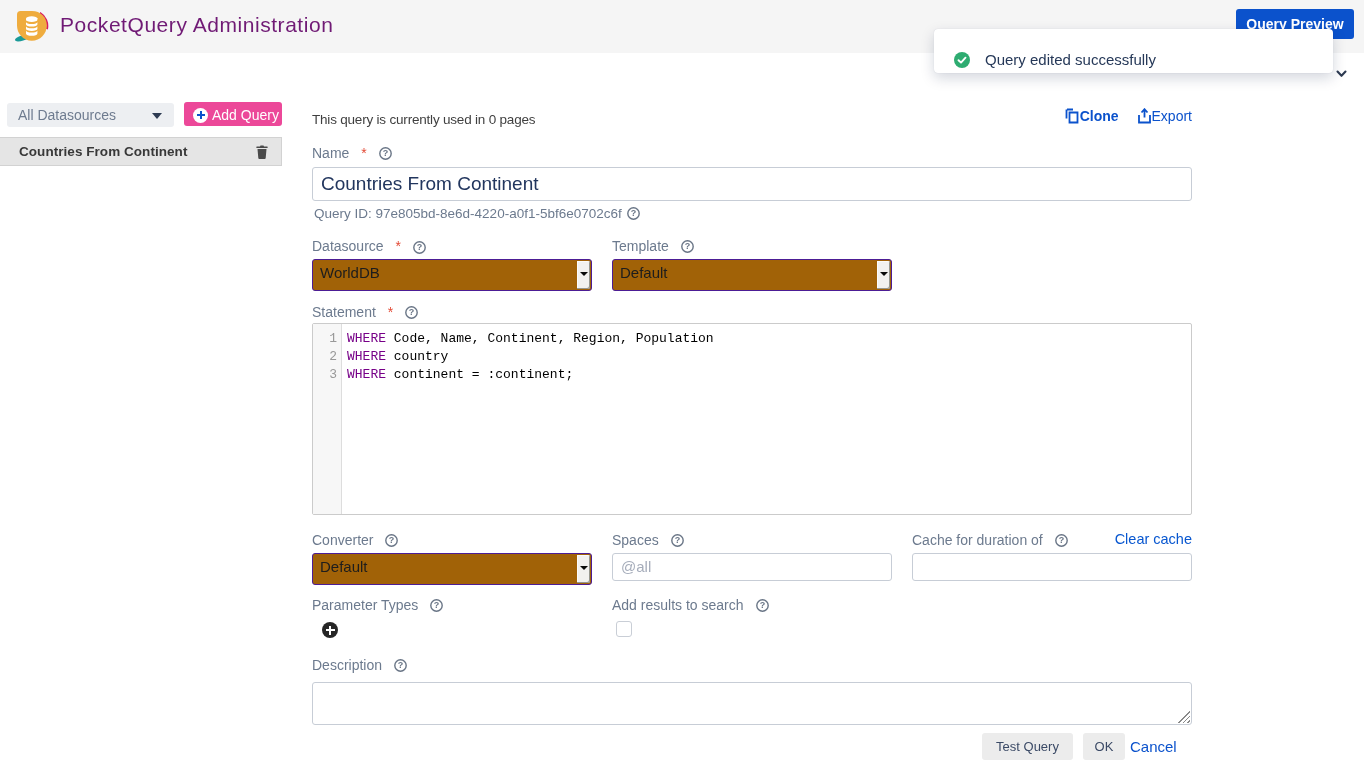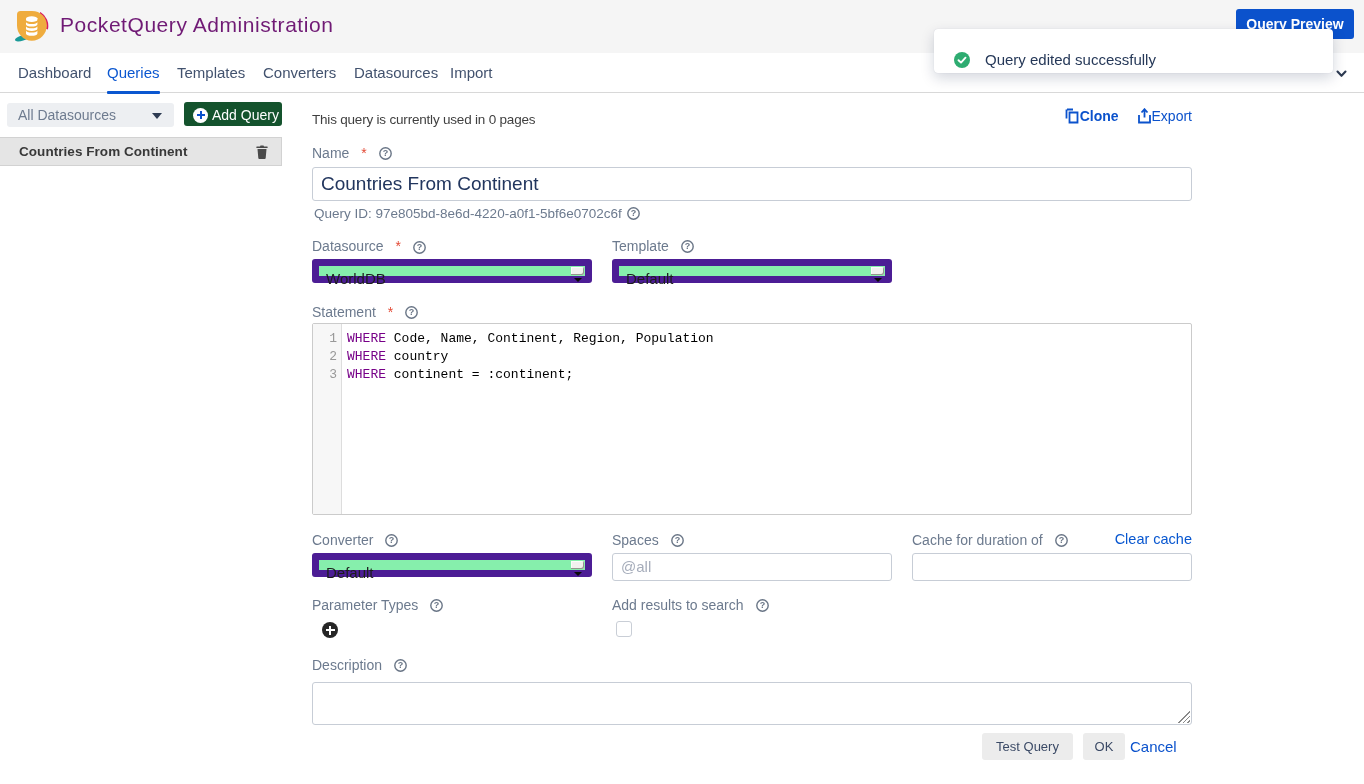--- a/index.html
+++ b/index.html
@@ -24,21 +24,21 @@
   #toast { left:934px; top:29px; width:399px; height:44px; background:#fff; border-radius:4px;
            box-shadow:0 5px 14px rgba(9,30,66,0.18), 0 0 1px rgba(9,30,66,0.18); }
   #toast .check { position:absolute; left:20px; top:23px; }
   #toast .msg { position:absolute; left:51px; top:22px; font-size:15px; color:#253858; }
 
   
   #dspill { left:7px; top:103px; width:167px; height:24px; background:#edeff2; border-radius:3px;
             font-size:14px; color:#6e7b8f; line-height:24px; padding-left:11px; }
   #dspill .tri { position:absolute; right:12px; top:10px; width:0; height:0;
                  border-left:5px solid transparent; border-right:5px solid transparent; border-top:6px solid #2d3b52; }
-  #addq { left:184px; top:102px; width:98px; height:24px; background:#14532d; border-radius:3px; color:#fff; }
+  #addq { left:184px; top:102px; width:98px; height:24px; background:#ec4899; border-radius:3px; color:#fff; }
   #addq .pc { position:absolute; left:9px; top:5.5px; width:15px; height:15px; background:#fff; border-radius:50%; }
   #addq .pc::before { content:""; position:absolute; left:3.5px; top:6.5px; width:8px; height:2px; background:#0b52cc; }
   #addq .pc::after { content:""; position:absolute; left:6.5px; top:3.5px; width:2px; height:8px; background:#0b52cc; }
   #addq .txt { position:absolute; left:28px; top:0; line-height:26px; font-size:14px; }
   #qitem { left:0; top:137px; width:282px; height:29px; background:#e5e5e5;
            border-top:1px solid #d2d2d2; border-bottom:1px solid #d2d2d2; border-right:1px solid #d2d2d2; }
   #qitem .nm { position:absolute; left:19px; top:0; line-height:28px; font-size:13.5px; font-weight:700; color:#383838; letter-spacing:0.05px; }
   #qitem svg { position:absolute; right:13px; top:7px; }
 
   
@@ -50,21 +50,21 @@
 
   #usage { left:312px; top:112px; font-size:13.5px; color:#3f3f3f; letter-spacing:-0.2px; }
   #cloneexp { right:172px; top:107px; white-space:nowrap; }
 
   #lblname { left:312px; top:145px; }
   #inpname { left:312px; top:167px; width:880px; height:34px; border:1px solid #c7cdd6; border-radius:3px;
              font-size:19px; color:#22365e; line-height:32px; padding-left:8px; background:#fff; }
   #queryid { left:314px; top:206px; font-size:13.5px; color:#6c7a8e; }
 
   #lblds { left:312px; top:238px;align-items:flex-end; } #lbltpl { left:612px; top:238px; }
-  .gsel { position:absolute; width:280px; height:24px; background:#86efac; border:7px solid #4c1d95; border-radius:3px; }
+  .gsel { position:absolute; width:280px; height:32px; background:#a16207; border:1px solid #4c1d95; border-radius:3px; }
   .gsel .val { position:absolute; left:7px; top:0; line-height:26px; font-size:15px; color:#1d1d1d; }
   .gsel .btn { position:absolute; top:1px; right:1px; bottom:1px; width:13px; background:#f2f1ef;
                box-shadow: inset -1px -1px 0 #96968e, inset 1px 1px 0 #fbfbfa; border-radius:0 2px 2px 0;}
   .gsel .btn::after { content:""; position:absolute; left:2.5px; top:11px; width:0; height:0;
                border-left:4px solid transparent; border-right:4px solid transparent; border-top:4.5px solid #0a0a0a; }
   #selds { left:312px; top:259px; } #seltpl { left:612px; top:259px; }
 
   #lblst { left:312px; top:304px; }
   #editor { left:312px; top:323px; width:880px; height:192px; border:1px solid #cbcbcb; border-radius:2px; background:#fff; }
   #gutter { position:absolute; left:0; top:0; bottom:0; width:29px; background:#f7f7f7; border-right:1px solid #ddd; }
@@ -111,28 +111,20 @@
         <path d="M11 9.3 a5.7 2 0 0 1 11.4 0 v1.6 a5.7 2 0 0 1 -11.4 0 Z"></path>
         <path d="M11 13 a5.7 2 0 0 0 11.4 0 v2.6 a5.7 2 0 0 1 -11.4 0 Z"></path>
         <path d="M11 17.3 a5.7 2 0 0 0 11.4 0 v2.6 a5.7 2 0 0 1 -11.4 0 Z"></path>
         <path d="M11 21.6 a5.7 2 0 0 0 11.4 0 v3.2 a5.7 2 0 0 1 -11.4 0 Z"></path>
       </g>
     </svg>
   </div>
   <div id="title" class="abs">PocketQuery Administration</div>
   <div id="qpreview" class="abs">Query Preview</div>
 
-  <div id="tabbar" class="abs">
-    <span class="tab" style="left:18px;">Dashboard</span>
-    <span class="tab active" style="left:107px;">Queries</span>
-    <span class="tab" style="left:177px;">Templates</span>
-    <span class="tab" style="left:263px;">Converters</span>
-    <span class="tab" style="left:354px;">Datasources</span>
-    <span class="tab" style="left:450px;">Import</span>
-  </div>
   <svg id="chev" class="abs" viewBox="0 0 11 10">
       <path d="M1.5 2.5 L5.5 6.8 L9.5 2.5" stroke="#2d3b52" stroke-width="2.1" fill="none" stroke-linecap="round" stroke-linejoin="round"></path>
     </svg>
 
   <div id="dspill" class="abs">All Datasources<span class="tri"></span></div>
   <div id="addq" class="abs">
       <span class="pc"></span>
       <span class="txt">Add Query</span>
     </div>
   <div id="qitem" class="abs">

